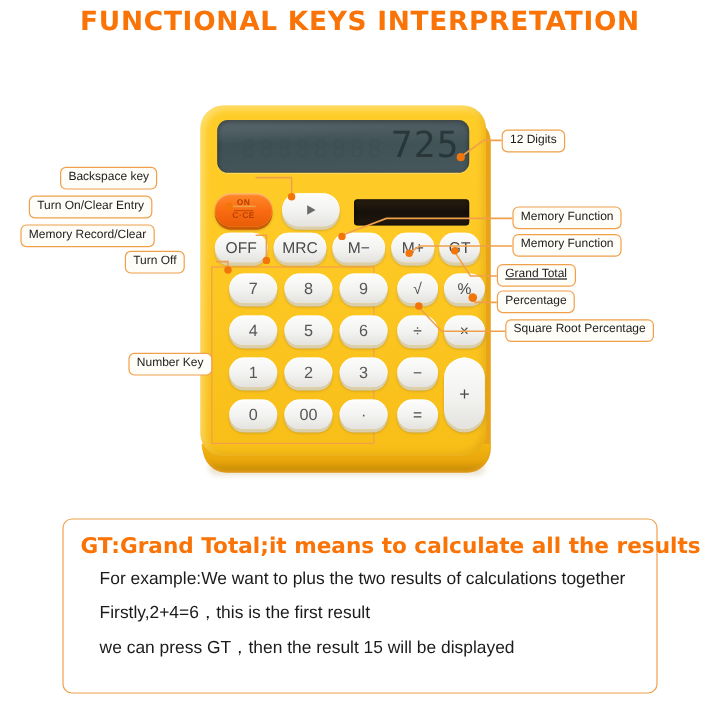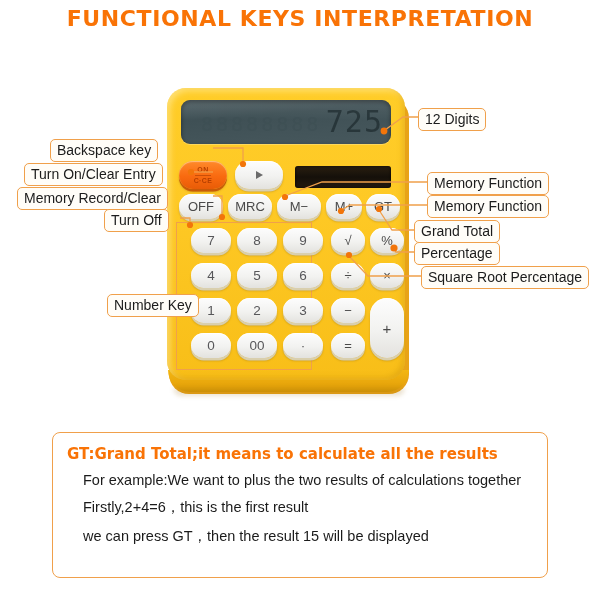--- a/index.html
+++ b/index.html
@@ -24,21 +24,21 @@
     white-space:nowrap;
   }
 
   
   .callout{
     position:absolute;
     background:#fffdf8;
     border:1.3px solid #F0A04B;
     border-radius:5px;
     color:#1c1c1c;
-    font-size:14px;
+    font-size:10px;
     line-height:1;
     padding:3px 6px 4px 6px;
     white-space:nowrap;
     box-sizing:border-box;
   }
 
   
   #leaders{position:absolute;left:0;top:0;width:600px;height:600px;pointer-events:none;}
 
   
@@ -152,21 +152,21 @@
     position:absolute;left:52px;top:432px;width:496px;height:146px;
     border:1.5px solid #F0A04B;
     border-radius:8px;
     box-sizing:border-box;
     background:#ffffff;
     padding:10px 14px 0 14px;
   }
   .info-head{
     color:#F97306;
     font-weight:bold;
-    font-size:15px;
+    font-size:18px;
     font-family:"DejaVu Sans","Liberation Sans",sans-serif;
     margin:2px 0 9px 0;
     white-space:nowrap;
   }
   .info-line{
     color:#1b1b1b;
     font-size:14.5px;
     margin:0 0 10px 16px;
     white-space:nowrap;
   }
@@ -278,21 +278,21 @@
 
   <div class="callout" style="left:50px;top:139px;">Backspace key</div>
   <div class="callout" style="left:24px;top:163px;">Turn On/Clear Entry</div>
   <div class="callout" style="left:17px;top:187px;">Memory Record/Clear</div>
   <div class="callout" style="left:104px;top:209px;">Turn Off</div>
   <div class="callout" style="left:79px;top:294px;margin-left:28px;">Number Key</div>
 
   <div class="callout" style="left:418px;top:108px;">12 Digits</div>
   <div class="callout" style="left:427px;top:172px;">Memory Function</div>
   <div class="callout" style="left:427px;top:195px;">Memory Function</div>
-  <div class="callout" style="left:414px;top:220px;">Grand Total</div>
+  <div class="callout" style="left:414px;top:220px;text-decoration:underline;">Grand Total</div>
   <div class="callout" style="left:421px;top:266px;">Square Root Percentage</div>
   <div class="callout" style="left:414px;top:242px;">Percentage</div>
 
   <div class="infobox">
     <div class="info-head">GT:Grand Total;it means to calculate all the results</div>
     <div class="info-line">For example:We want to plus the two  results of calculations together</div>
     <div class="info-line">Firstly,2+4=6，this is the first result</div>
     <div class="info-line">we can press GT，then the result 15 will be displayed</div>
   </div>
 

